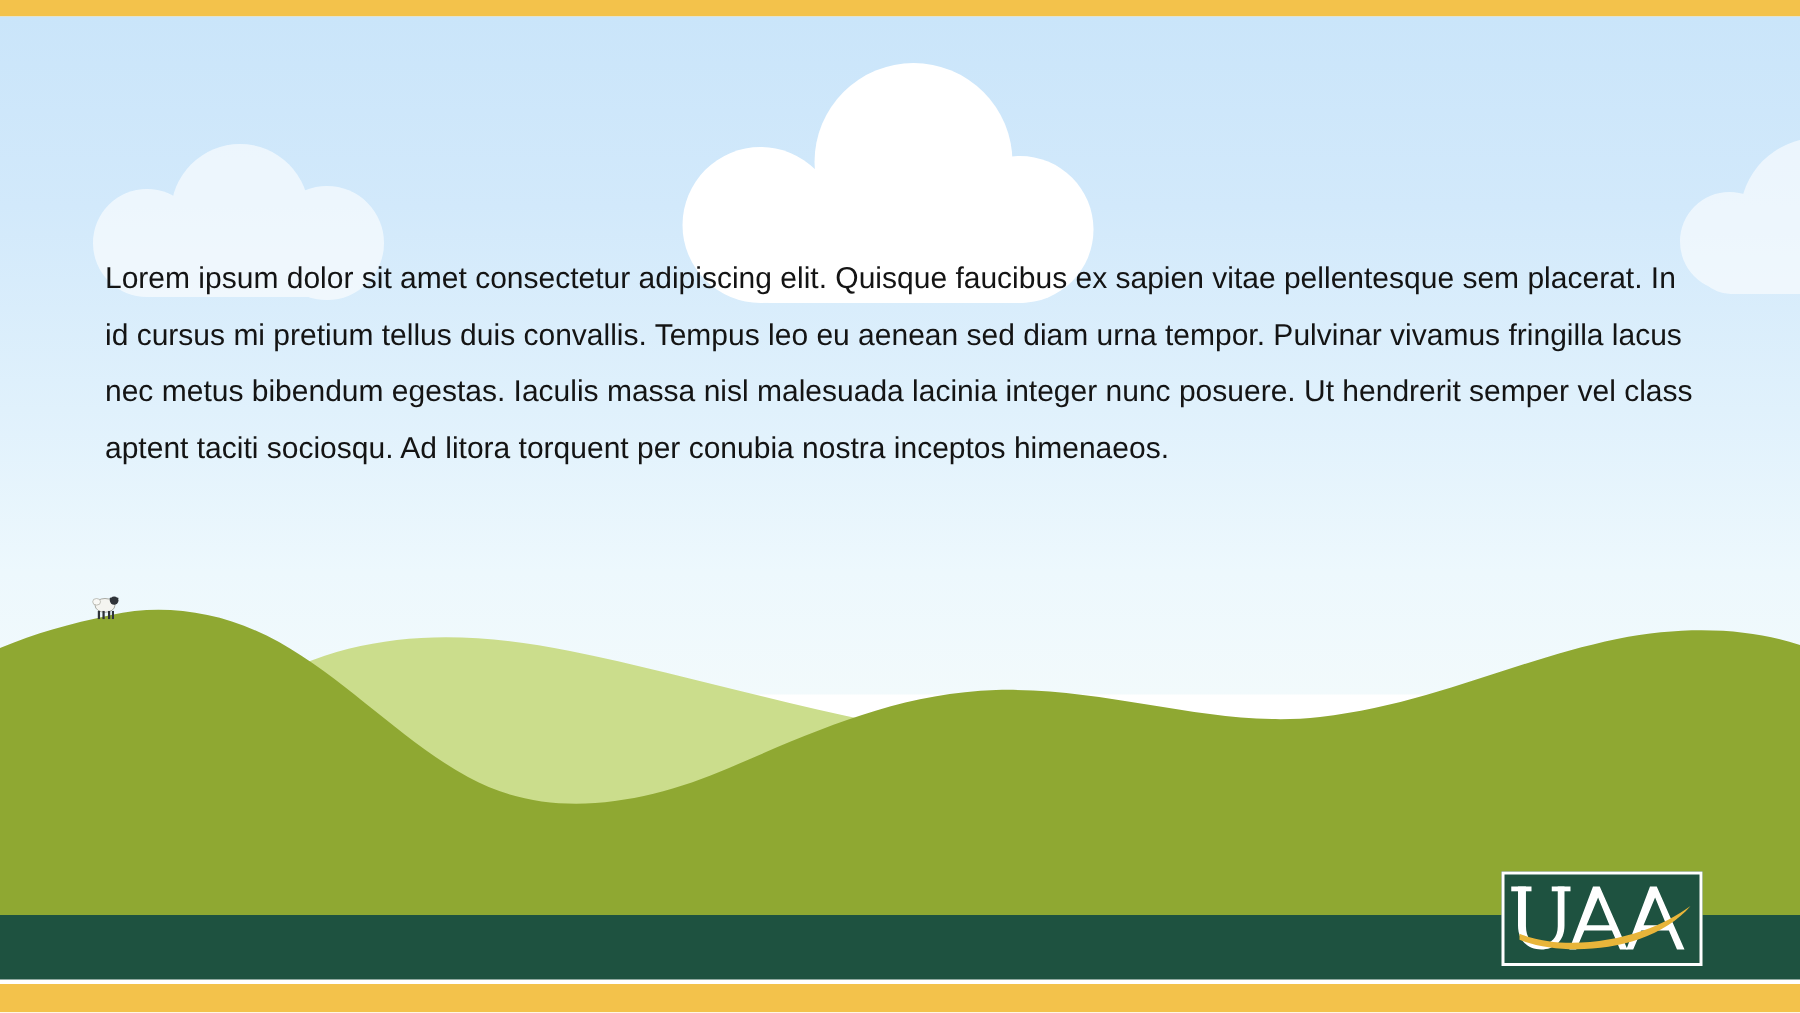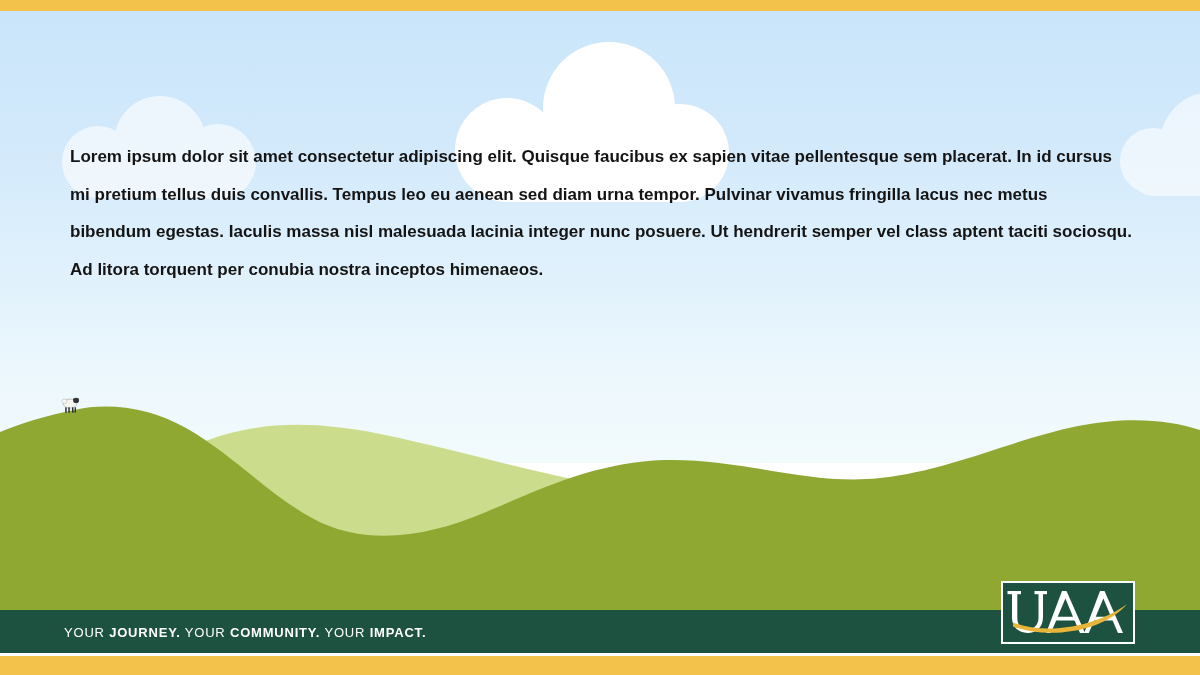--- a/index.html
+++ b/index.html
@@ -102,26 +102,26 @@
     font-weight: 400;
     line-height: 1.08;
     color: #121212;
     letter-spacing: -0.3px;
     white-space: nowrap;
     font-stretch: condensed;
   }
   .body-copy {
     position: absolute;
     left: 70px;
-    top: 138px;
+    top: 168px;
     width: 1062px;
-    font-size: 17px;
+    font-size: 20px;
     line-height: 37.5px;
     color: #141414;
-    font-weight: 700;
+    font-weight: 400;
   }
 
   
   .footer-band {
     position: absolute;
     left: 0; top: 610px;
     width: 1200px;
     height: 45px;
     background: #1e5240;
   }
@@ -220,23 +220,20 @@
       <rect x="12.0" y="11.3" width="1.5" height="5.4" fill="#2f3339"></rect>
       <rect x="14.6" y="11.3" width="1.4" height="5.4" fill="#2f3339"></rect>
     </svg>
   </div>
 
 
   <div class="body-copy">Lorem ipsum dolor sit amet consectetur adipiscing elit. Quisque faucibus ex sapien vitae pellentesque sem placerat. In id cursus mi pretium tellus duis convallis. Tempus leo eu aenean sed diam urna tempor. Pulvinar vivamus fringilla lacus nec metus bibendum egestas. Iaculis massa nisl malesuada lacinia integer nunc posuere. Ut hendrerit semper vel class aptent taciti sociosqu. Ad litora torquent per conubia nostra inceptos himenaeos.</div>
 
   <div class="footer-band"></div>
 
-  <div class="tagline">
-    <span class="r">YOUR </span><span class="b">JOURNEY.</span><span class="r"> YOUR </span><span class="b">COMMUNITY.</span><span class="r"> YOUR </span><span class="b">IMPACT.</span>
-  </div>
 
   <div class="logo">
     <svg width="130" height="59" viewBox="0 0 130 59" xmlns="http://www.w3.org/2000/svg">
       <g fill="#ffffff">
 
         <path d="M9,8 L9,34 C9,44.5 16,50 24.5,50 C33,50 40,44.5 40,34 L40,8
                  L35.5,8 L35.5,34.5 C35.5,42.2 31,46.3 24.6,46.3
                  C18.2,46.3 14.3,42.2 14.3,34.5 L14.3,8 Z"></path>
         <rect x="4.5" y="8" width="13.5" height="3.2"></rect>
         <rect x="31.5" y="8" width="12.5" height="3.2"></rect>

